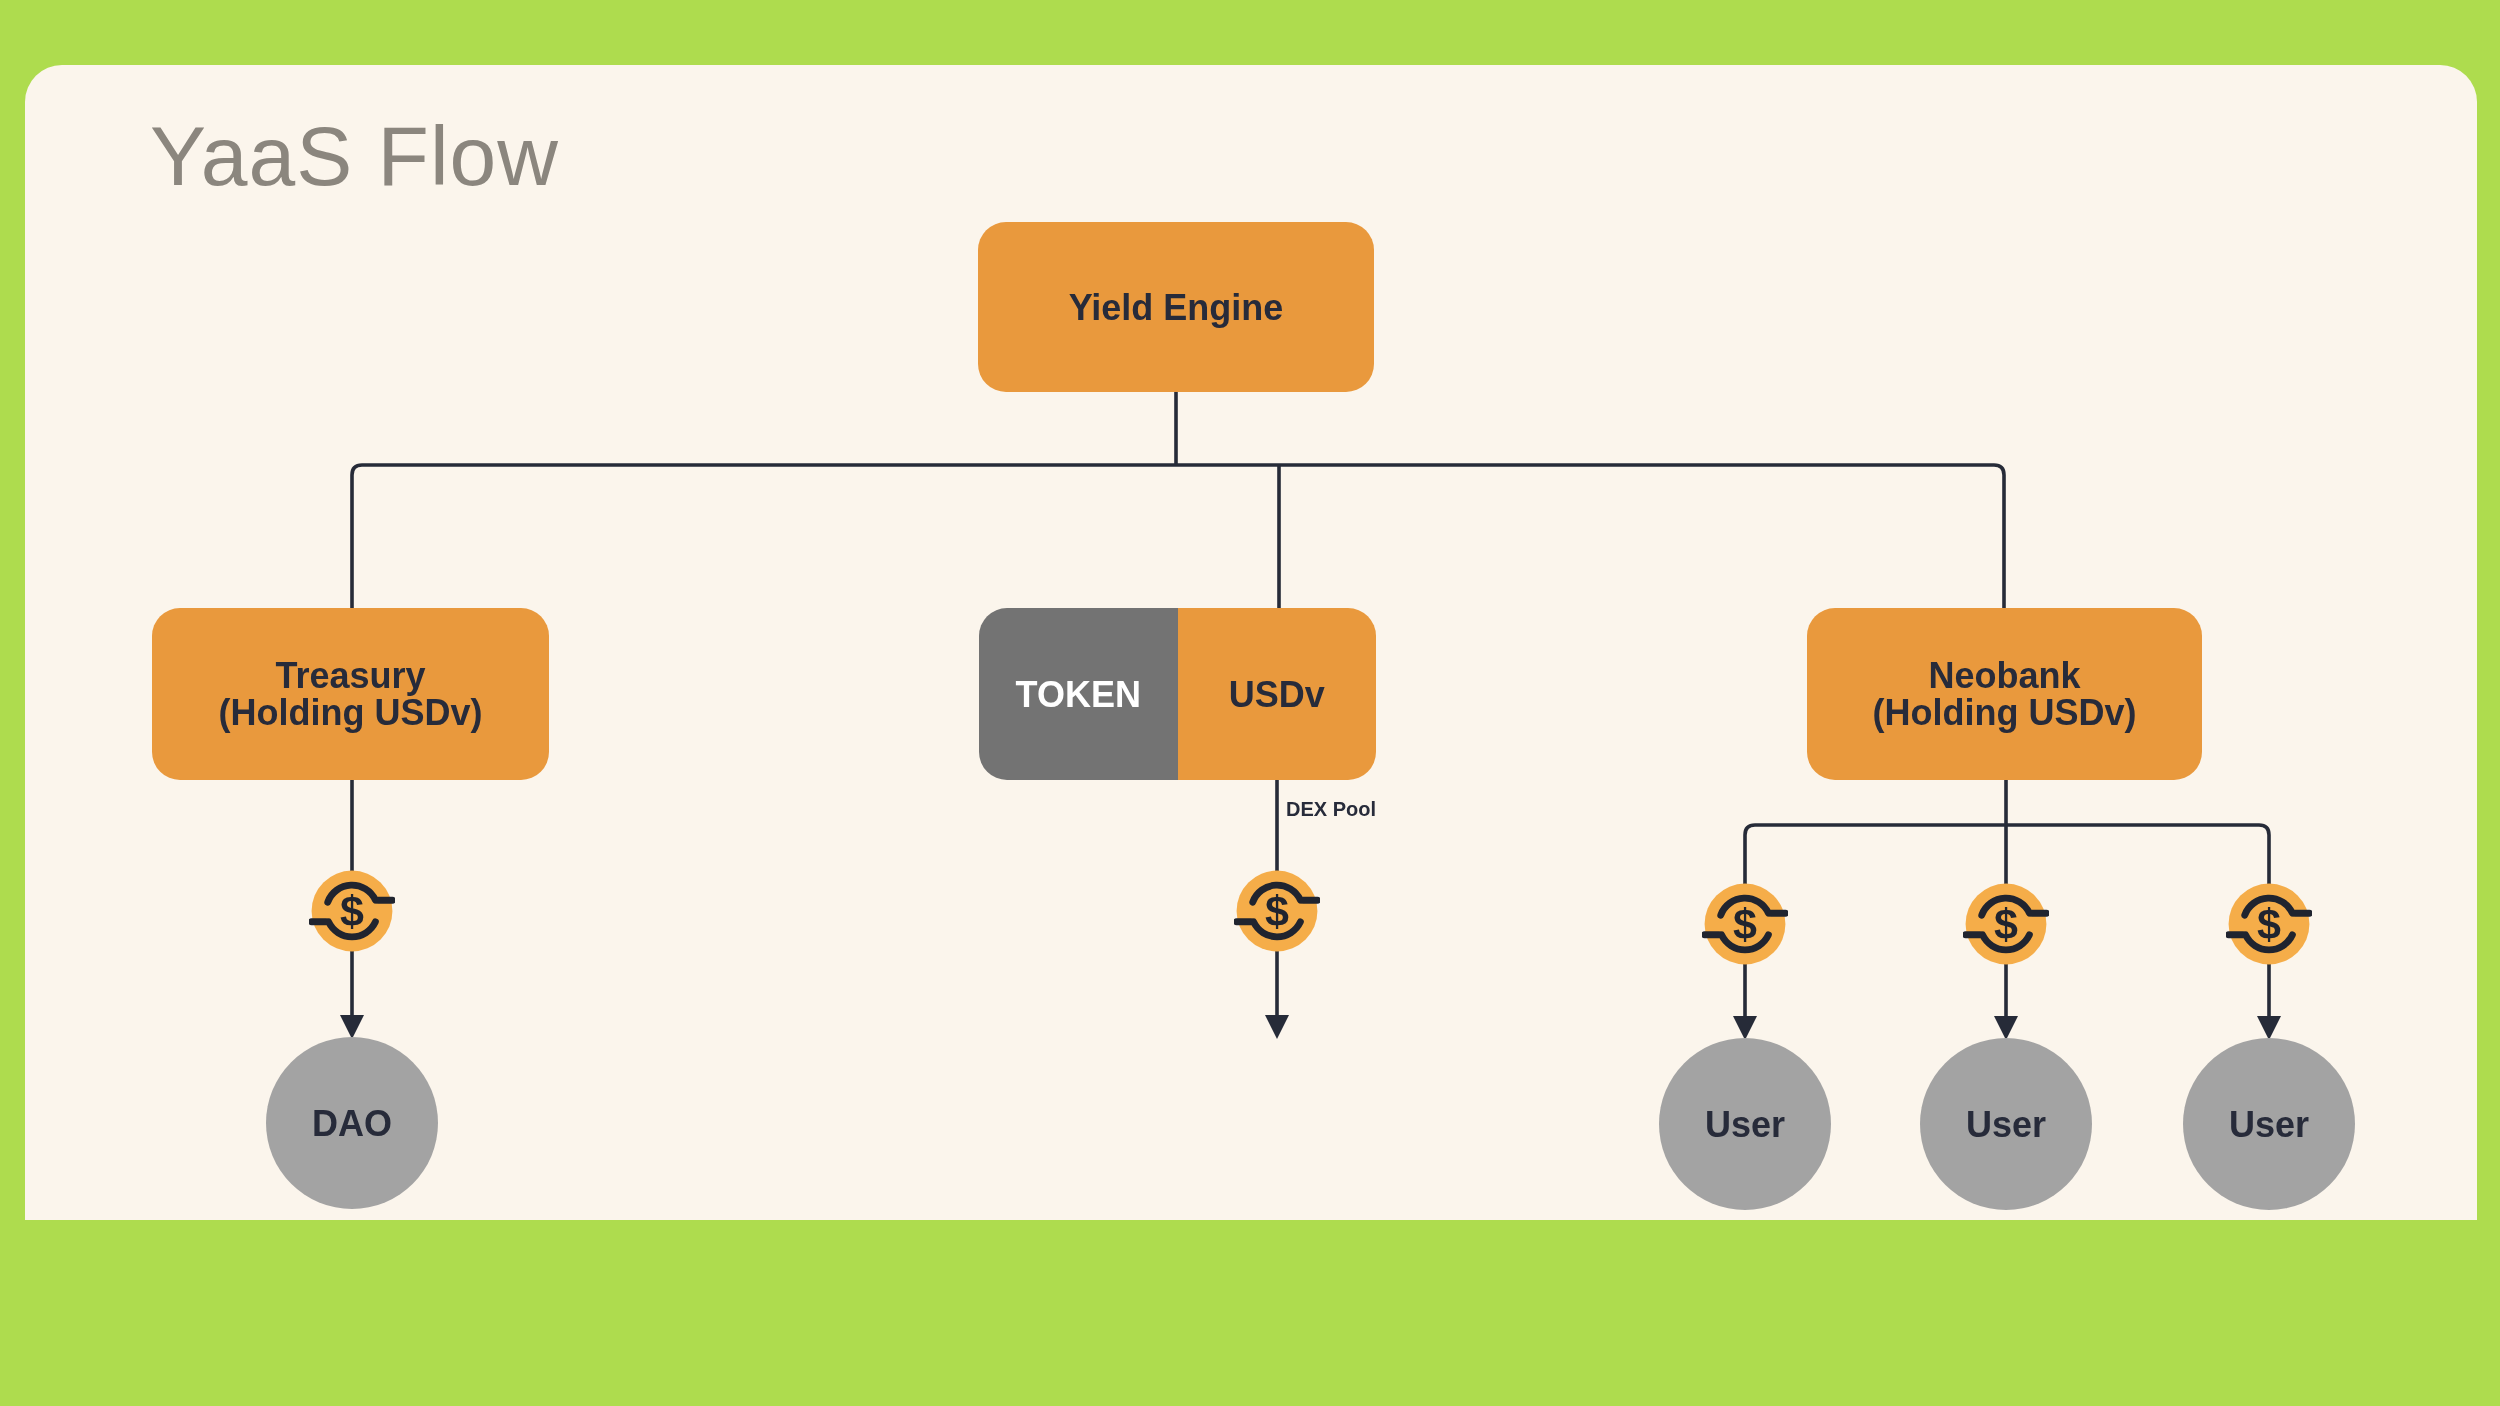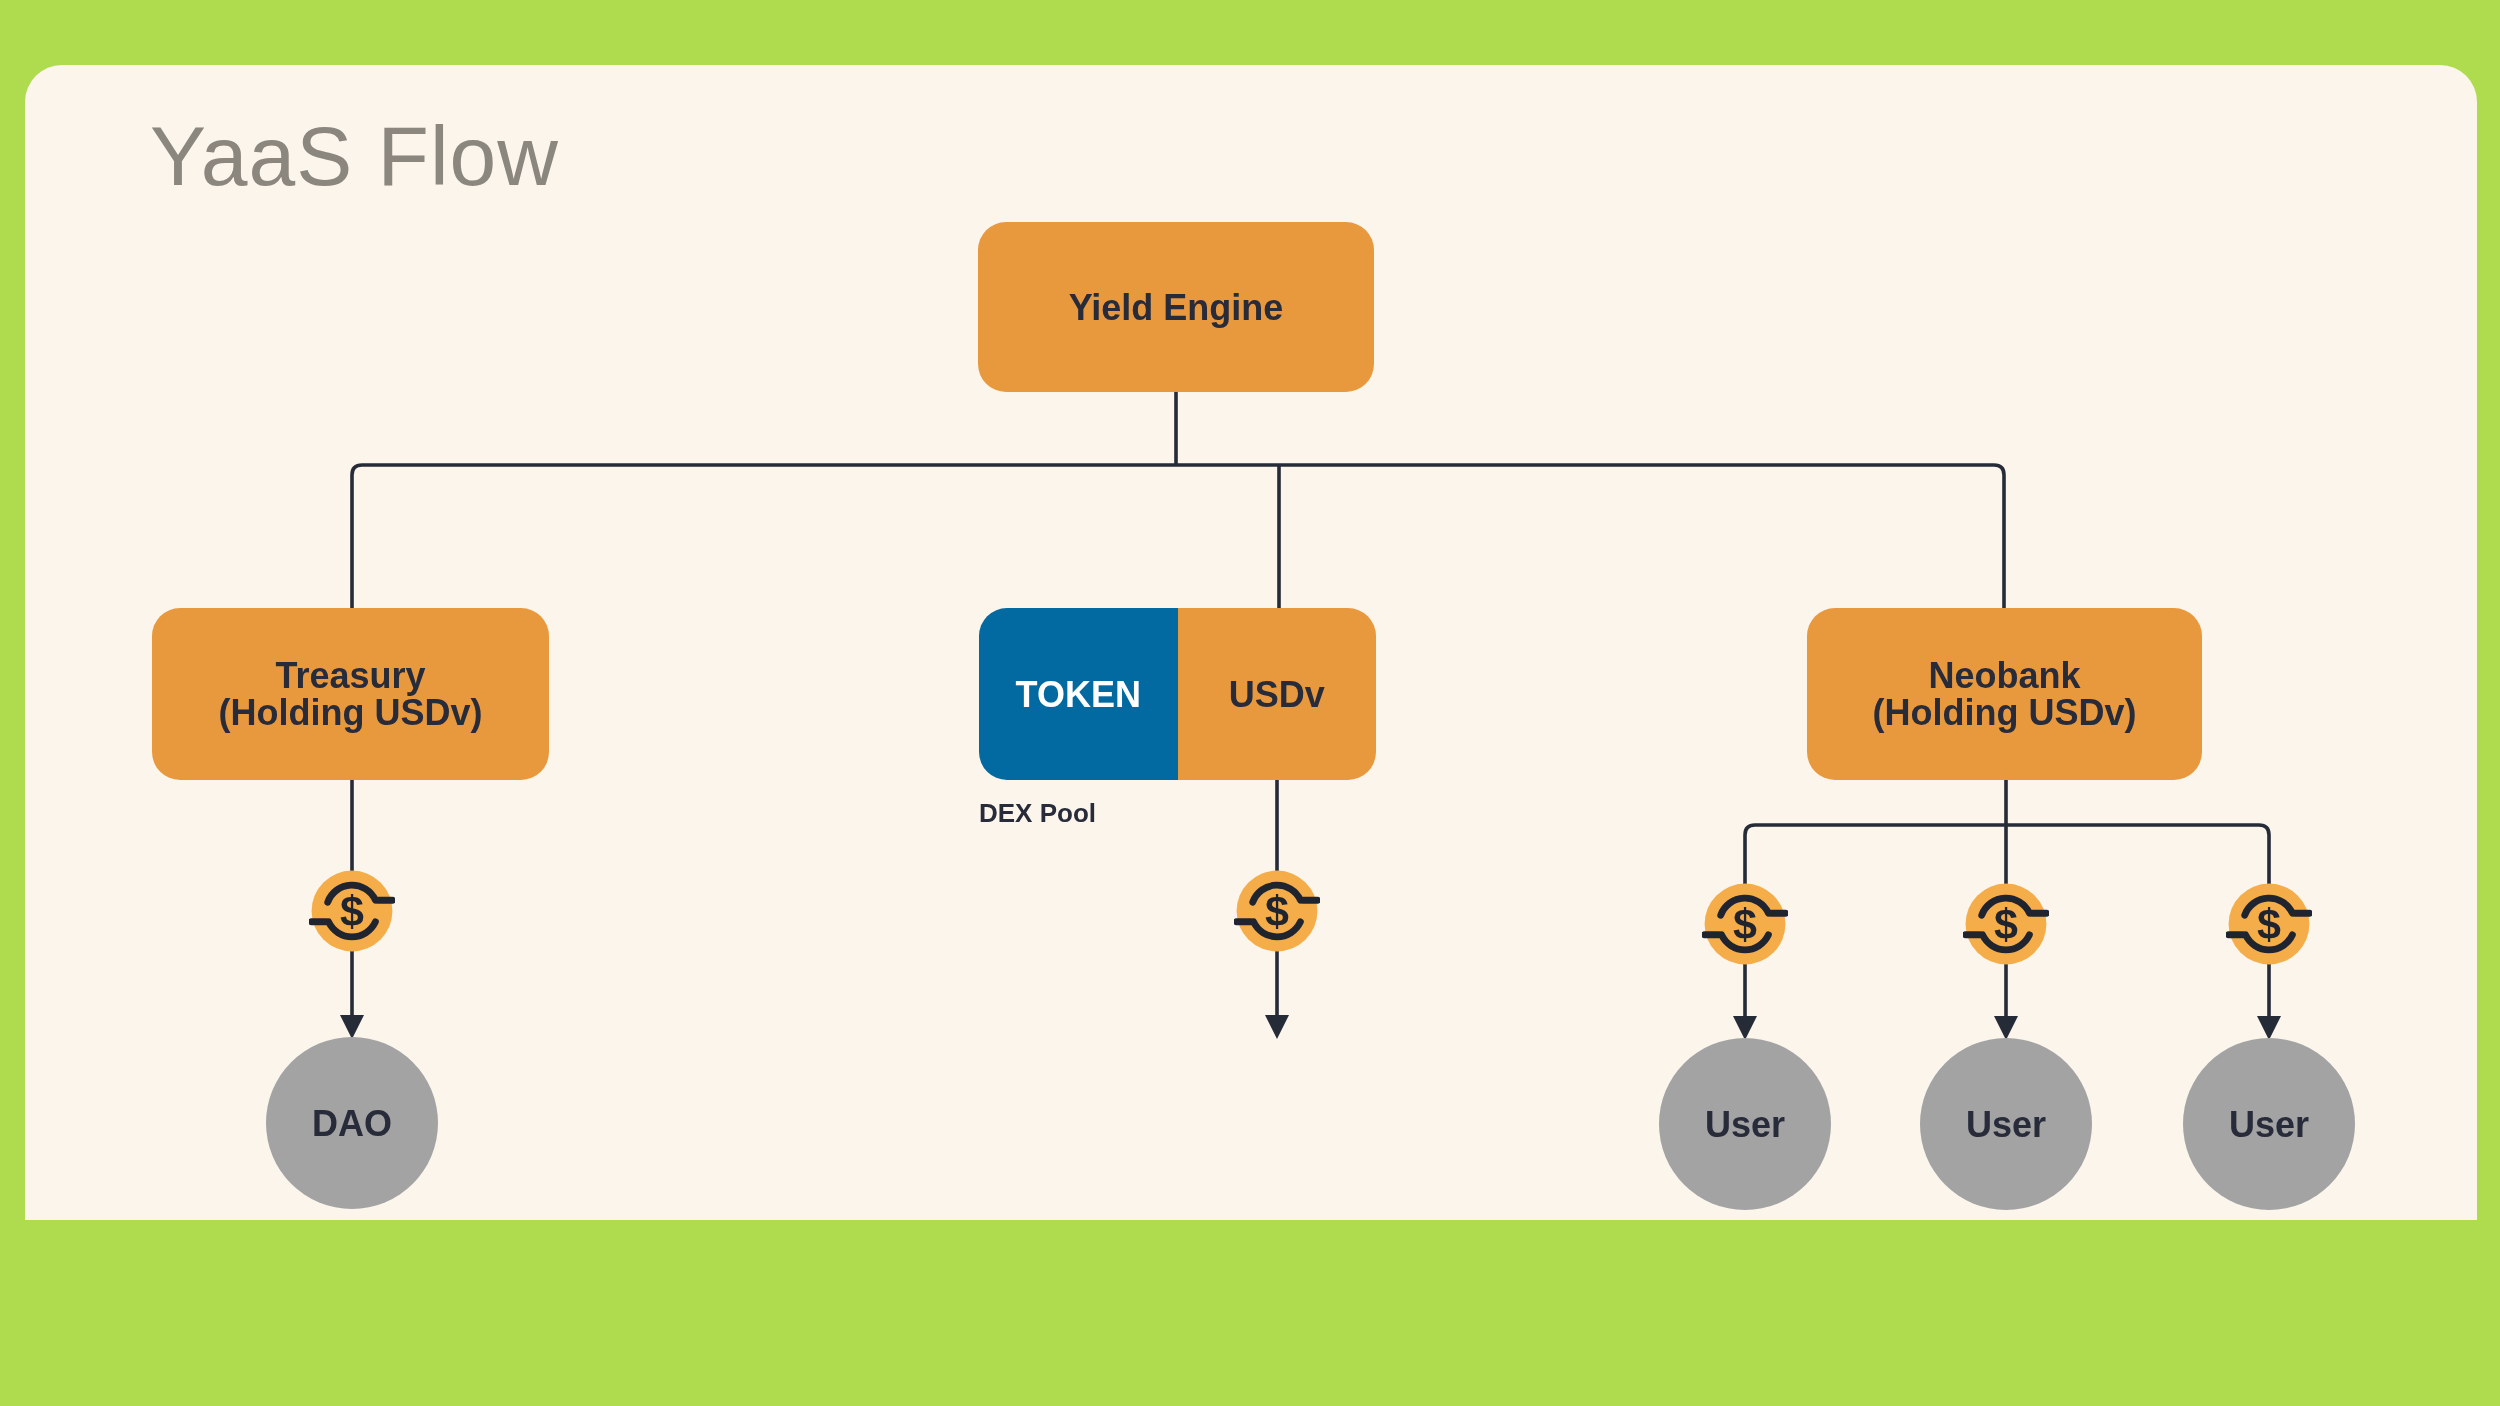--- a/index.html
+++ b/index.html
@@ -8,24 +8,24 @@
   .frame{position:absolute;left:25px;top:65px;width:2452px;height:1273px;
          background:#FBF5EC;border-radius:37px;}
   .title{position:absolute;left:150px;top:114px;margin:0;font-size:84px;line-height:84px;
          font-weight:400;color:#8B867E;letter-spacing:1px;}
   .overlay{position:absolute;left:0;top:0;width:2500px;height:1406px;}
   .node{position:absolute;display:flex;flex-direction:column;align-items:center;justify-content:center;
         text-align:center;color:#272B3A;font-weight:700;font-size:36px;line-height:37px;}
   .box{border-radius:28px;background:#E9993D;}
   .split{flex-direction:row;align-items:stretch;background:none;border-radius:28px;}
   .half{flex:1;display:flex;align-items:center;justify-content:center;}
-  .half-token{background:#0369a1;border-radius:28px 0 0 28px;color:#FFFFFF;align-items:center;}
+  .half-token{background:#737373;border-radius:28px 0 0 28px;color:#FFFFFF;align-items:center;}
   .half-usdv{background:#E9993D;border-radius:0 28px 28px 0;color:#272B3A;}
   .circle{border-radius:50%;background:#a3a3a3;width:172px;height:172px;}
-  .caption{position:absolute;text-align:left;font-weight:700;font-size:26px;color:#272B3A;}
+  .caption{position:absolute;text-align:right;font-weight:700;font-size:20px;color:#272B3A;}
 </style>
 </head>
 <body>
 
 <div class="stage">
 
   <div class="frame"></div>
 
   <h1 class="title">YaaS Flow</h1>
 

